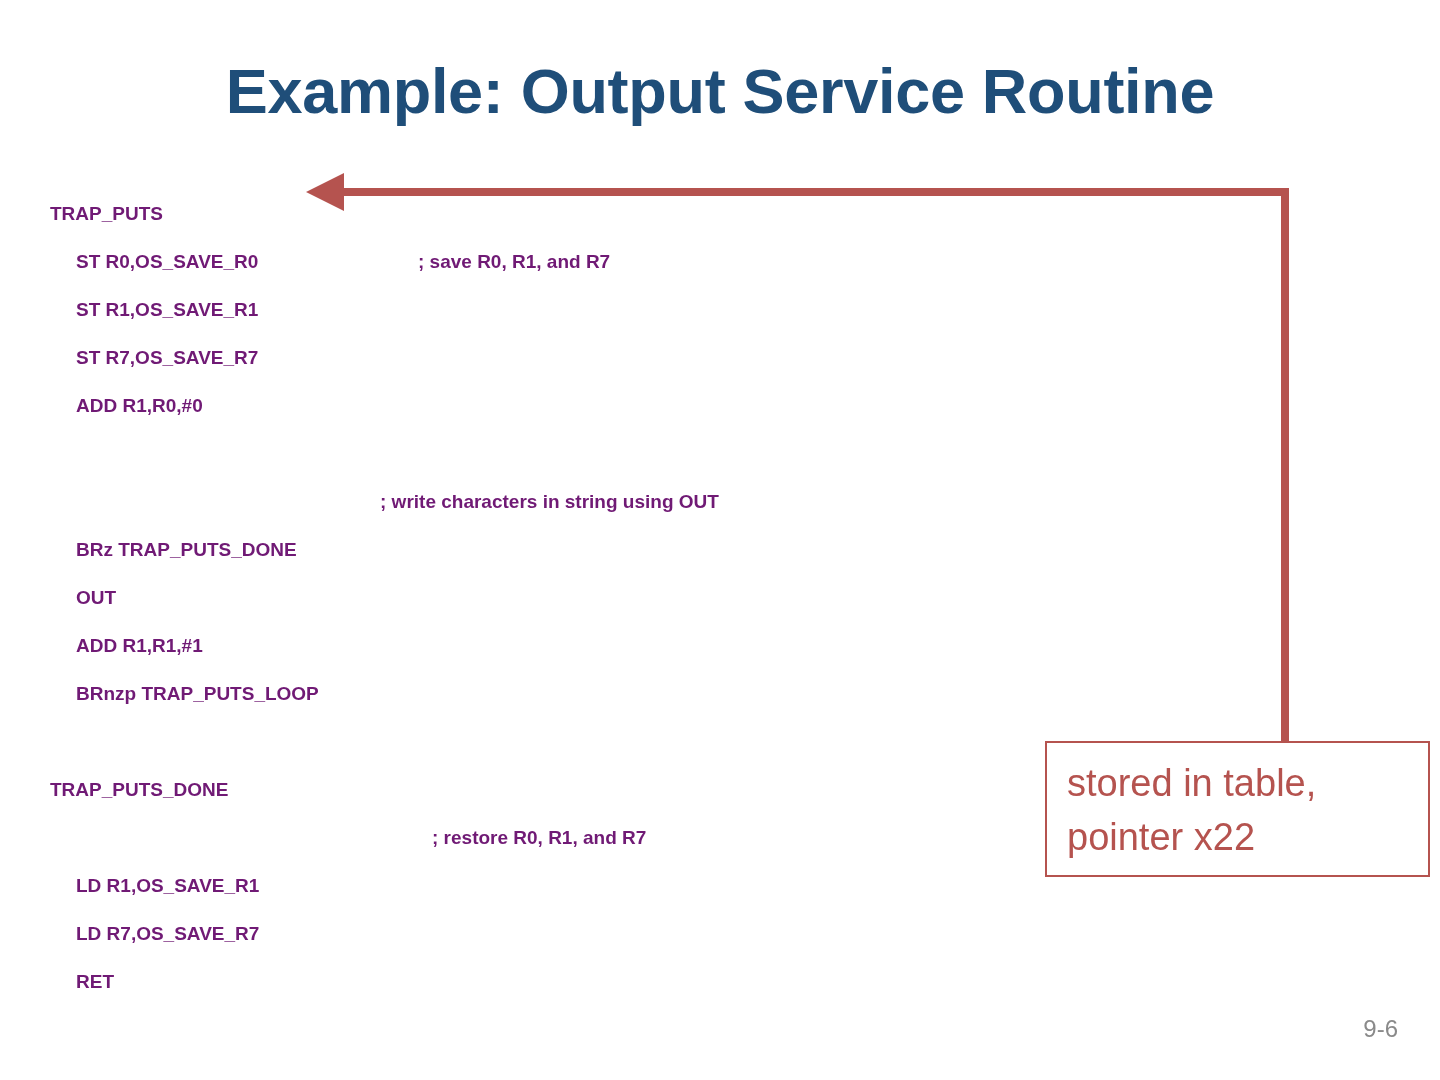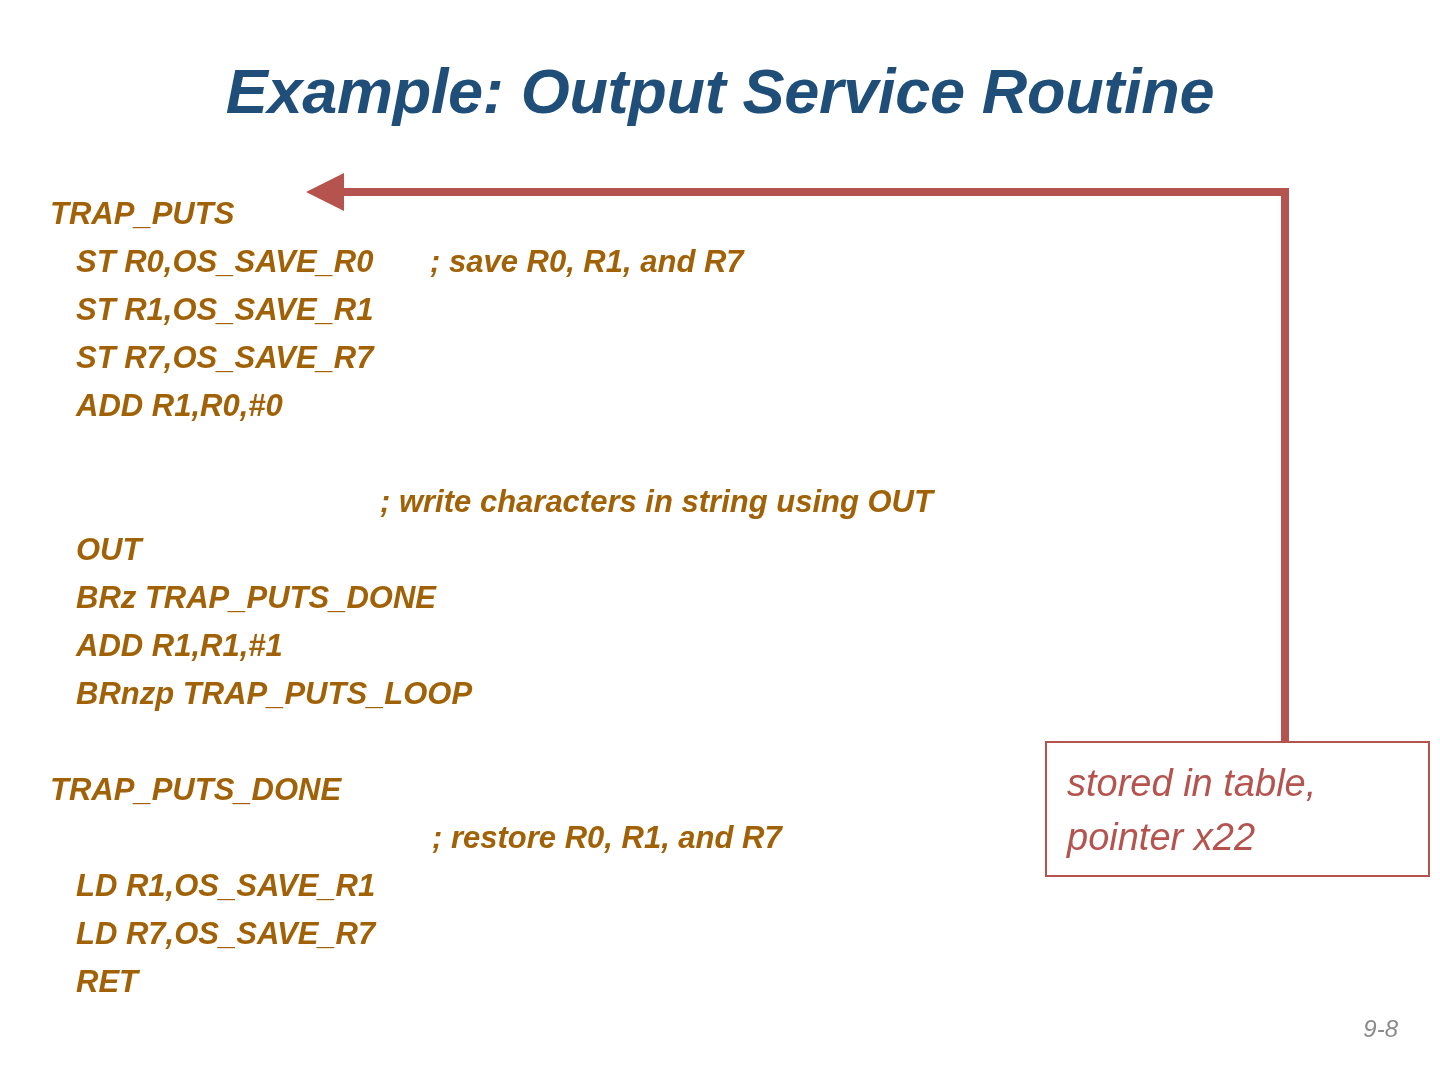--- a/index.html
+++ b/index.html
@@ -9,21 +9,20 @@
   }
   body {
     font-family: "Liberation Sans", sans-serif;
   }
   #slide {
     position: relative;
     width: 1440px;
     height: 1051px;
     background: #ffffff;
     overflow: hidden;
-    font-style: italic;
   }
 
   
   #slide-title {
     position: absolute;
     left: 0;
     top: 58px;
     width: 1440px;
     text-align: center;
     font-size: 63px;
@@ -37,23 +36,23 @@
   
   #code-listing {
     position: absolute;
     left: 50px;
     top: 190px;
     width: 980px;
   }
   .code-line {
     height: 48px;
     line-height: 48px;
-    font-size: 31px;
+    font-size: 19px;
     font-weight: bold;
-    color: #a16207;
+    color: #701a75;
     white-space: pre;
     position: relative;
   }
   .code-line.blank {
     height: 48px;
   }
   .code-line .label-text {
     display: inline-block;
   }
   .code-line.indented .instr-text {
@@ -115,28 +114,28 @@
 </style>
 </head>
 <body>
 
 <div id="slide">
 
   <div id="slide-title">Example: Output Service Routine</div>
 
   <div id="code-listing">
       <div class="code-line"><span class="label-text">TRAP_PUTS</span></div>
-      <div class="code-line indented"><span class="instr-text">ST R0,OS_SAVE_R0</span><span class="comment-text" style="left: 380px;">; save R0, R1, and R7</span></div>
+      <div class="code-line indented"><span class="instr-text">ST R0,OS_SAVE_R0</span><span class="comment-text" style="left: 368px;">; save R0, R1, and R7</span></div>
       <div class="code-line indented"><span class="instr-text">ST R1,OS_SAVE_R1</span></div>
       <div class="code-line indented"><span class="instr-text">ST R7,OS_SAVE_R7</span></div>
       <div class="code-line indented"><span class="instr-text">ADD R1,R0,#0</span></div>
       <div class="code-line blank">&nbsp;</div>
       <div class="code-line indented"><span class="comment-text" style="left: 330px;">; write characters in string using OUT</span></div>
+      <div class="code-line indented"><span class="instr-text">BRz TRAP_PUTS_DONE</span></div>
       <div class="code-line indented"><span class="instr-text">OUT</span></div>
-      <div class="code-line indented"><span class="instr-text">BRz TRAP_PUTS_DONE</span></div>
       <div class="code-line indented"><span class="instr-text">ADD R1,R1,#1</span></div>
       <div class="code-line indented"><span class="instr-text">BRnzp TRAP_PUTS_LOOP</span></div>
       <div class="code-line blank">&nbsp;</div>
       <div class="code-line"><span class="label-text">TRAP_PUTS_DONE</span></div>
       <div class="code-line indented"><span class="comment-text" style="left: 364px; margin-left: 18px;">; restore R0, R1, and R7</span></div>
       <div class="code-line indented"><span class="instr-text">LD R1,OS_SAVE_R1</span></div>
       <div class="code-line indented"><span class="instr-text">LD R7,OS_SAVE_R7</span></div>
       <div class="code-line indented"><span class="instr-text">RET</span></div>
     </div>
 
@@ -149,15 +148,15 @@
     <polygon points="306,192 344,173 344,211" fill="#B5534F"></polygon>
   </svg>
 
   <div id="callout-box">
     <div id="callout-text">
       <span class="callout-line">stored in table,</span>
       <span class="callout-line">pointer x22</span>
     </div>
   </div>
 
-  <div id="page-number">9-8</div>
+  <div id="page-number">9-6</div>
 
 </div>
 
 </body></html>

